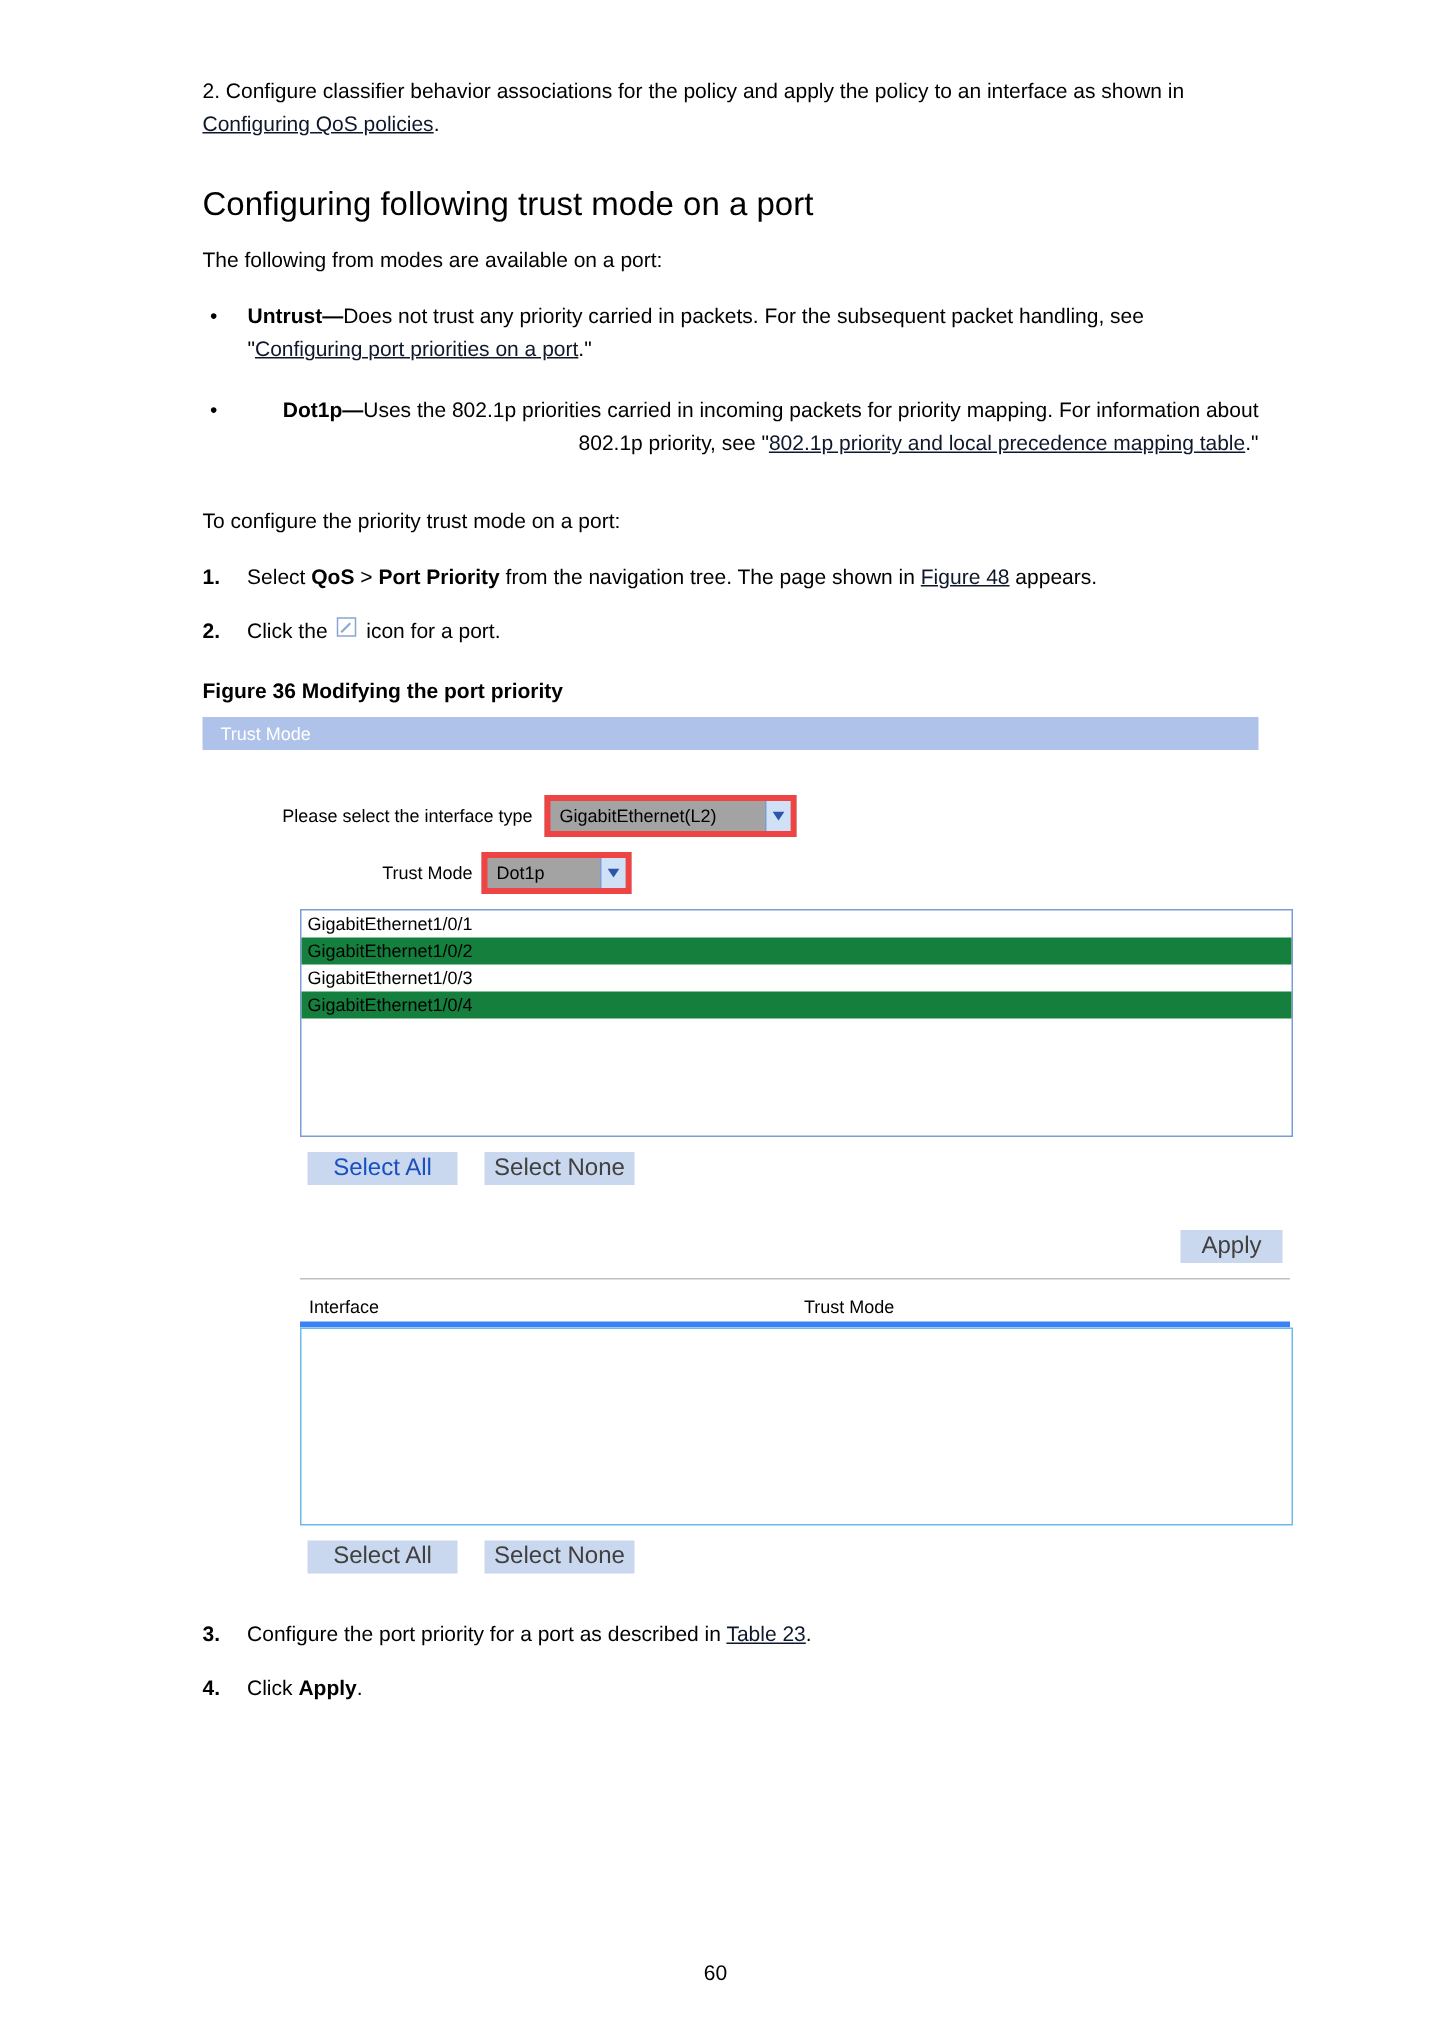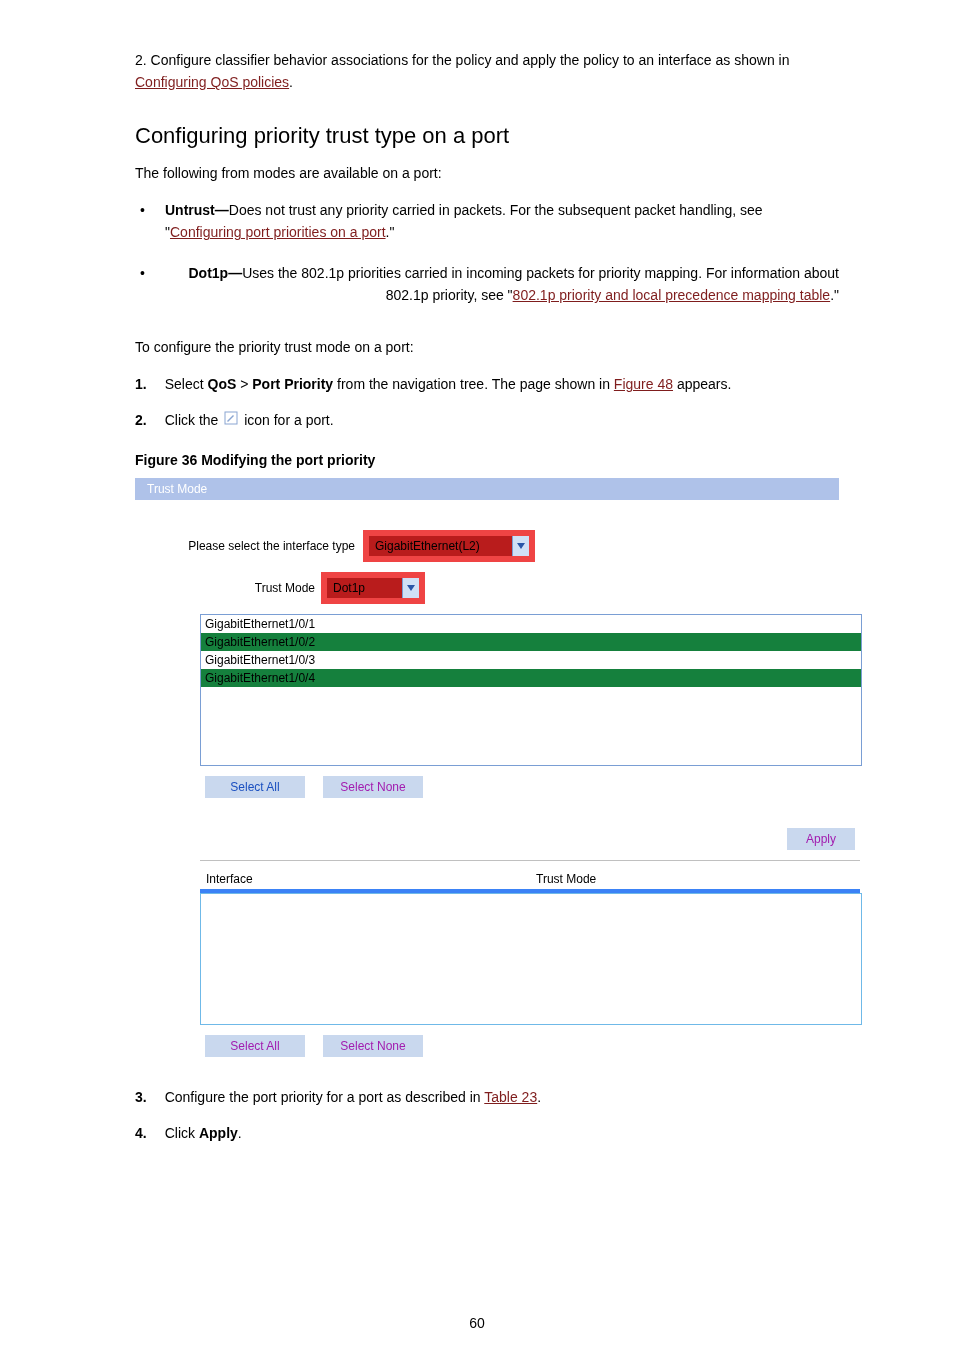--- a/index.html
+++ b/index.html
@@ -17,21 +17,21 @@
   margin: 0 auto;
 }
 .content {
   margin-left: 135px;
   margin-right: 115px;
 }
 .para {
   line-height: 1.55;
 }
 a.link {
-  color: #7f1d1d;
+  color: #0f172a;
   text-decoration: underline;
 }
 ul.bullets {
   list-style: none;
   margin: 0;
   padding: 0;
 }
 ul.bullets li {
   position: relative;
   padding-left: 30px;
@@ -69,26 +69,26 @@
   display: flex;
   align-items: center;
   margin-bottom: 10px;
 }
 .label-col {
   width: 200px;
   text-align: right;
   padding-right: 8px;
 }
 .select {
-  border: 6px solid #ef4444;
+  border: 4px solid #ef4444;
   height: 20px;
   display: inline-flex;
   align-items: stretch;
   font-size: 12px;
-  background: #b91c1c;
+  background: #a3a3a3;
 }
 .select .sel-text {
   padding: 0 6px;
   display: flex;
   align-items: center;
 }
 .select .sel-btn {
   width: 16px;
   background: #d0e0f6;
   border-left: 1px solid #7a9ed4;
@@ -115,28 +115,28 @@
 .btnrow {
   margin-top: 10px;
   margin-left: 50px;
   display: flex;
   gap: 18px;
 }
 .btn {
   min-width: 100px;
   height: 22px;
   background: #c9d8ee;
-  font-size: 12px;
+  font-size: 16px;
   display: inline-flex;
   align-items: center;
   justify-content: center;
   border: none;
 }
 .btn.enabled { color: #1a4fc0; }
-.btn.disabled { color: #a21caf; }
+.btn.disabled { color: #404040; }
 .applybar {
   display: flex;
   justify-content: flex-end;
   width: 700px;
   margin-left: 0;
   margin-top: 30px;
 }
 .hr {
   width: 660px;
   margin-left: 45px;
@@ -178,21 +178,21 @@
   <div class="content">
     <div class="para">
       <span>2. Configure classifier behavior associations for the policy and apply the policy to an interface as</span>
       <span>shown in </span>
       <a href="#" class="link">Configuring QoS policies</a><span>.</span>
     </div>
 
     <div style="height:30px"></div>
 
     <div style="font-size:22px; font-weight:normal;">
-      <span>Configuring priority trust type on a port</span>
+      <span>Configuring following trust mode on a port</span>
     </div>
 
     <div style="height:14px"></div>
 
     <div class="para">The following from modes are available on a port:</div>
 
     <div style="height:14px"></div>
 
     <ul class="bullets">
       <li>

